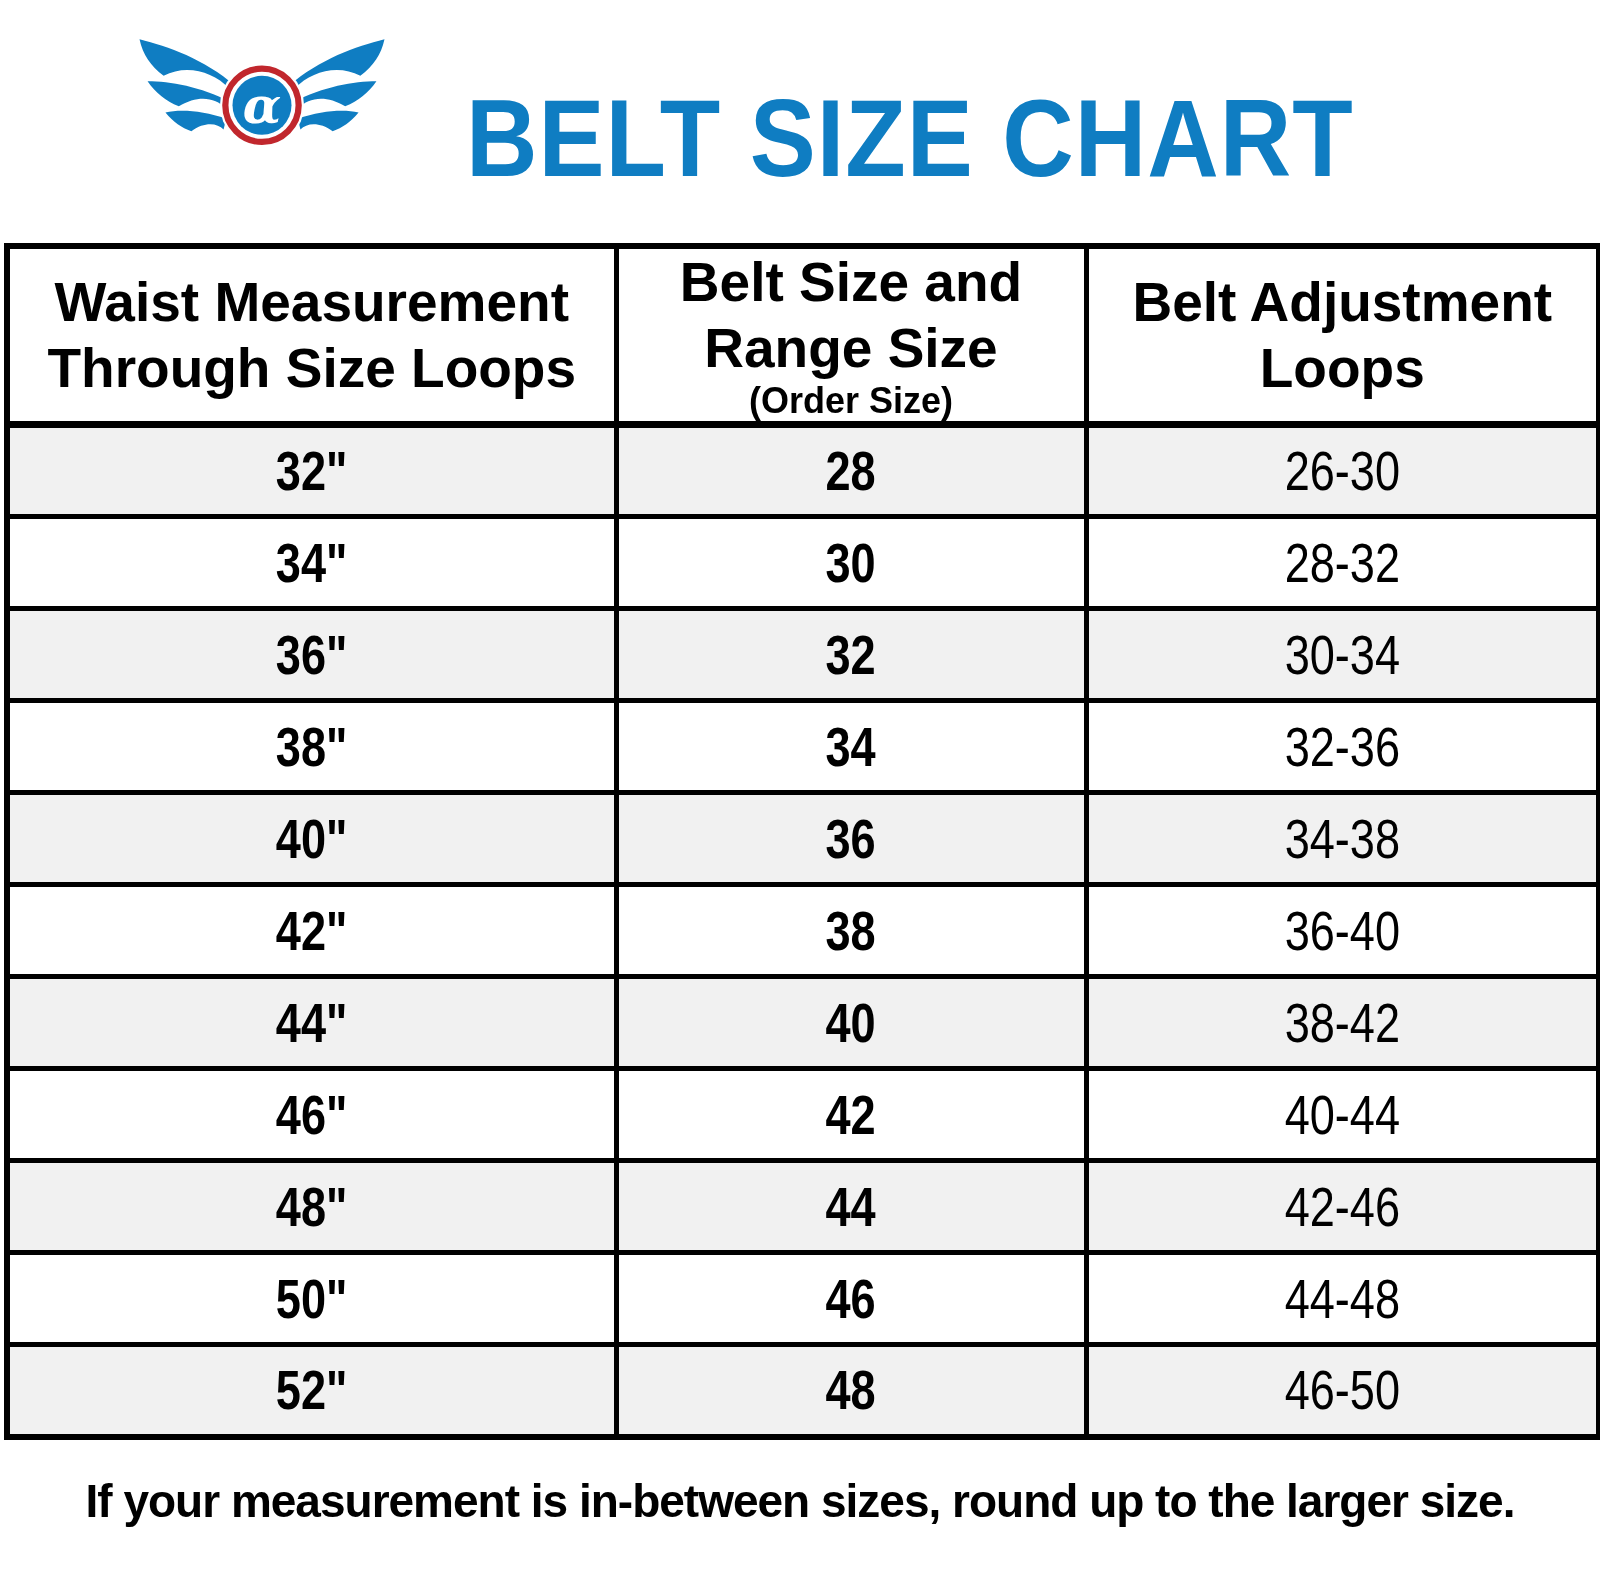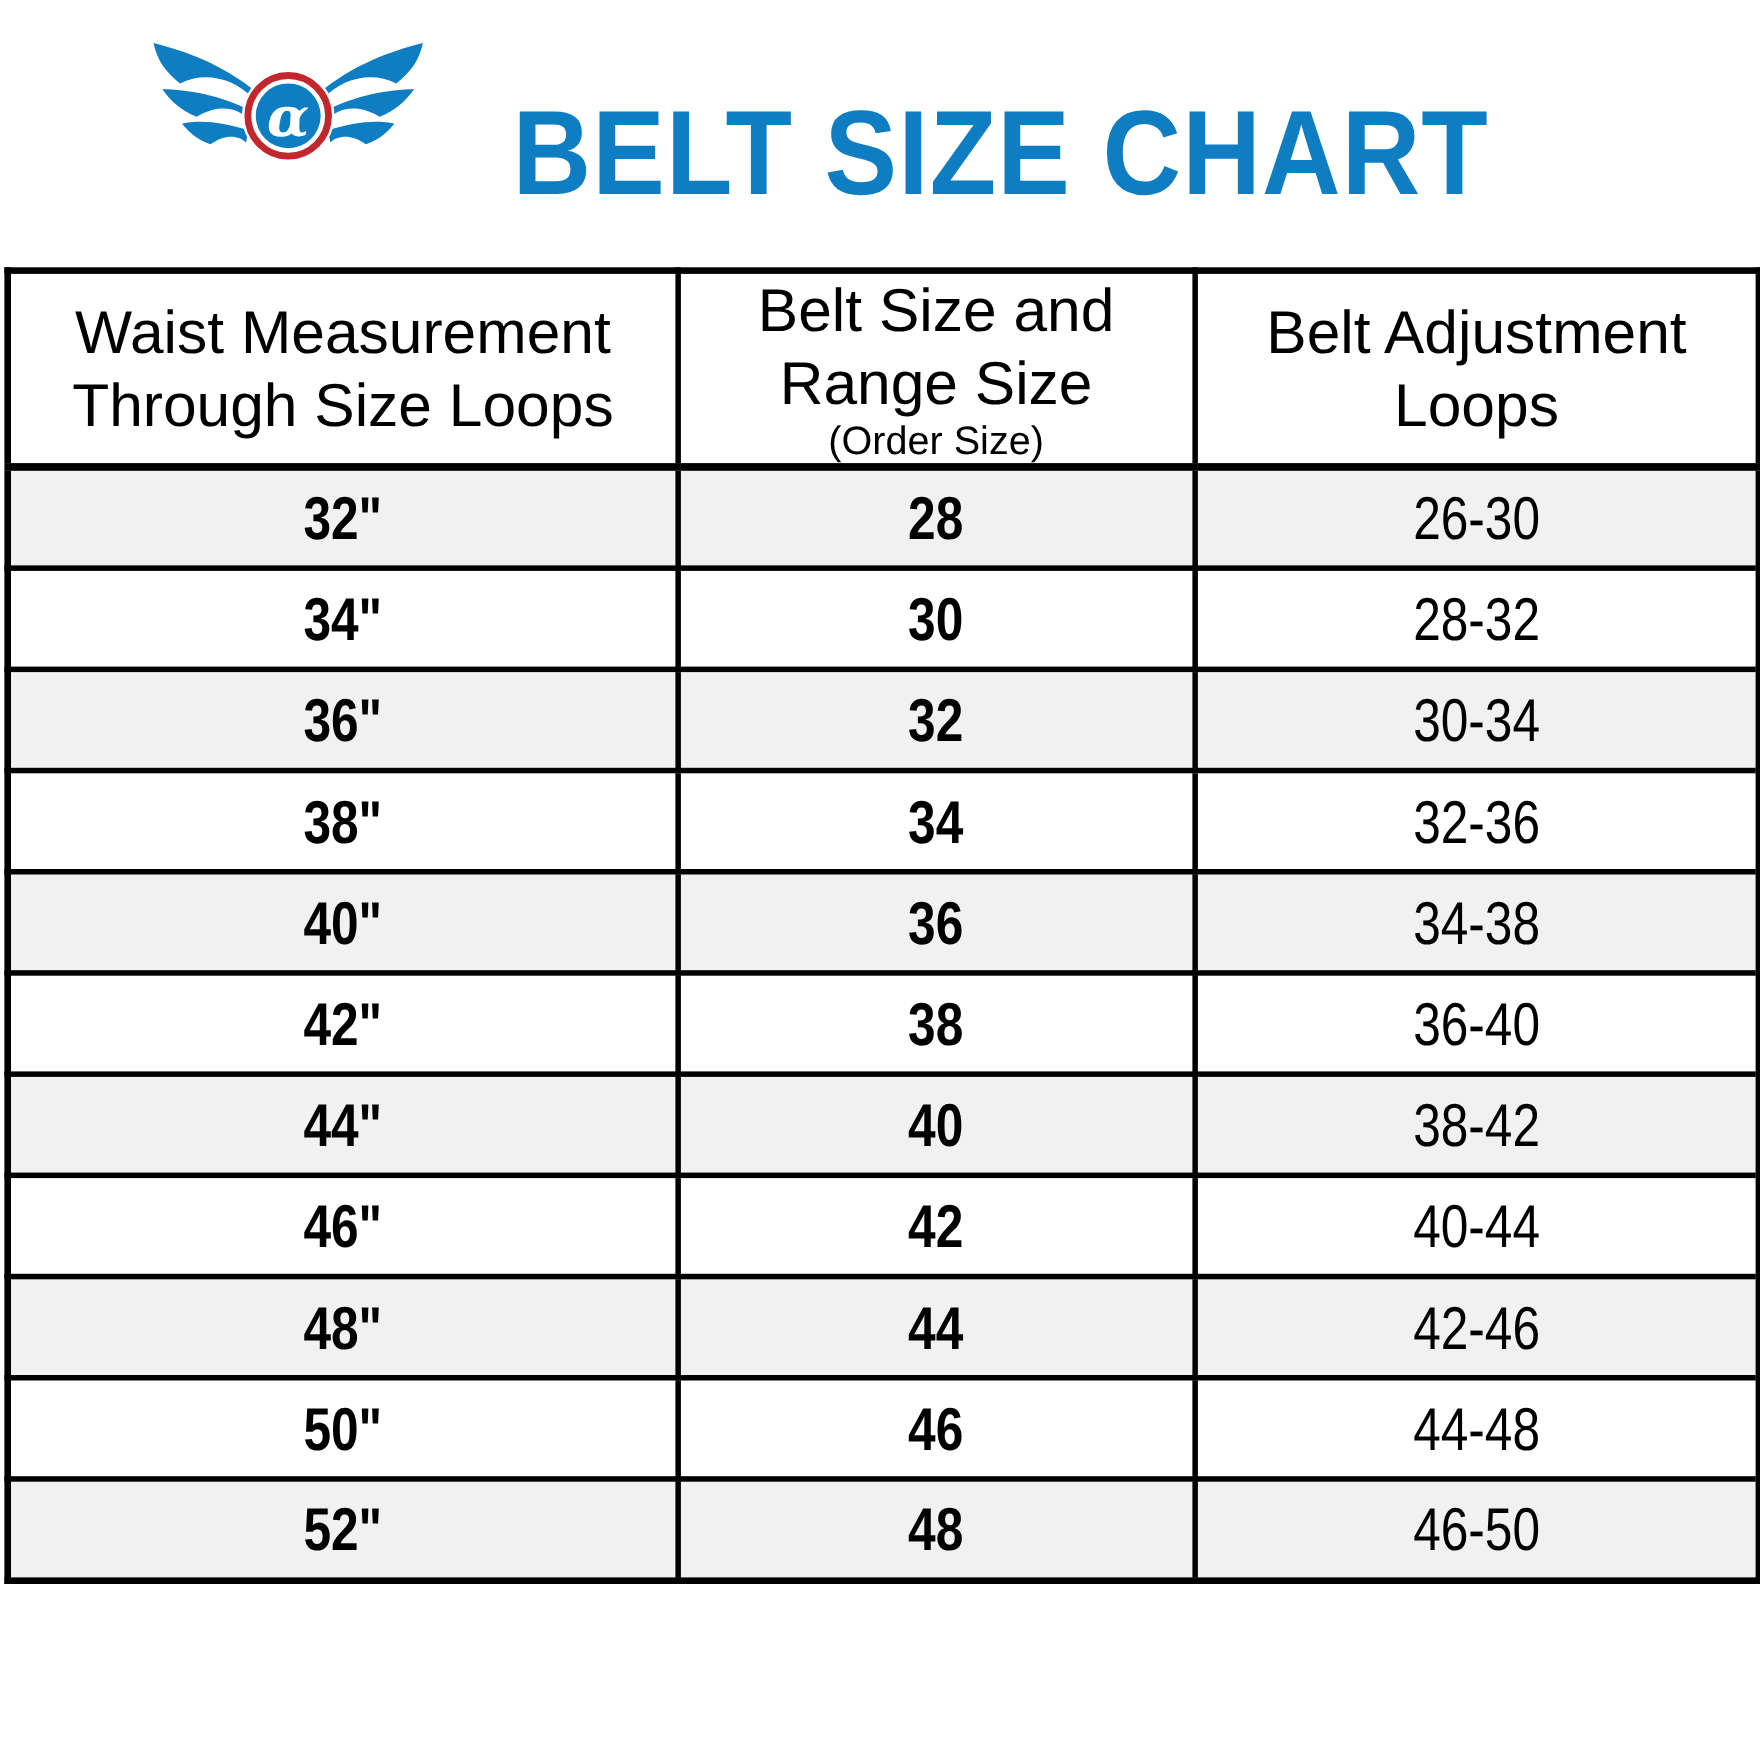--- a/index.html
+++ b/index.html
@@ -66,21 +66,21 @@
   .size-table td{
     border:5px solid var(--ink);
   }
   table.size-table{border-width:6px;}
   .size-table thead th{
     border-bottom-width:7px;
     height:148px;
     padding:0;
     font-size:55px;
     line-height:66px;
-    font-weight:normal;
+    font-weight:bold;
     text-align:center;
     vertical-align:middle;
   }
   .size-table th .sub{
     font-size:36px;
     line-height:40px;
   }
   .size-table td{
     height:92px;
     padding:0;
@@ -197,14 +197,15 @@
           <td><span class="cnd">44-48</span></td>
         </tr>
         <tr class="alt">
           <td><span class="cnd bold">52"</span></td>
           <td><span class="cnd bold">48</span></td>
           <td><span class="cnd">46-50</span></td>
         </tr>
       </tbody>
   </table>
 
+  <p class="note">If your measurement is in-between sizes, round up to the larger size.</p>
 
 </div>
 
 </body></html>

